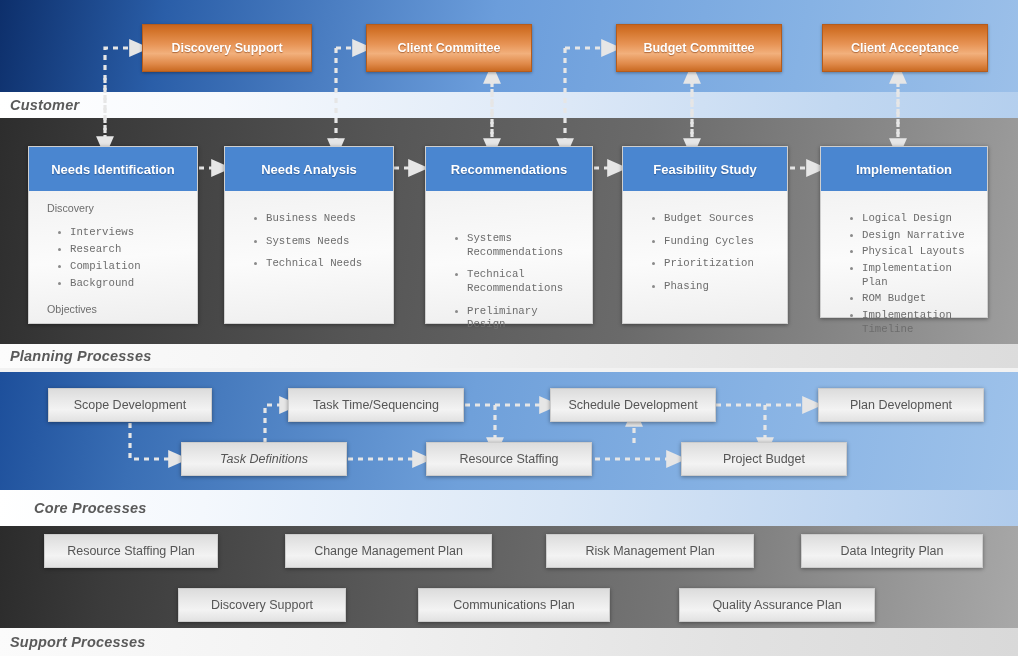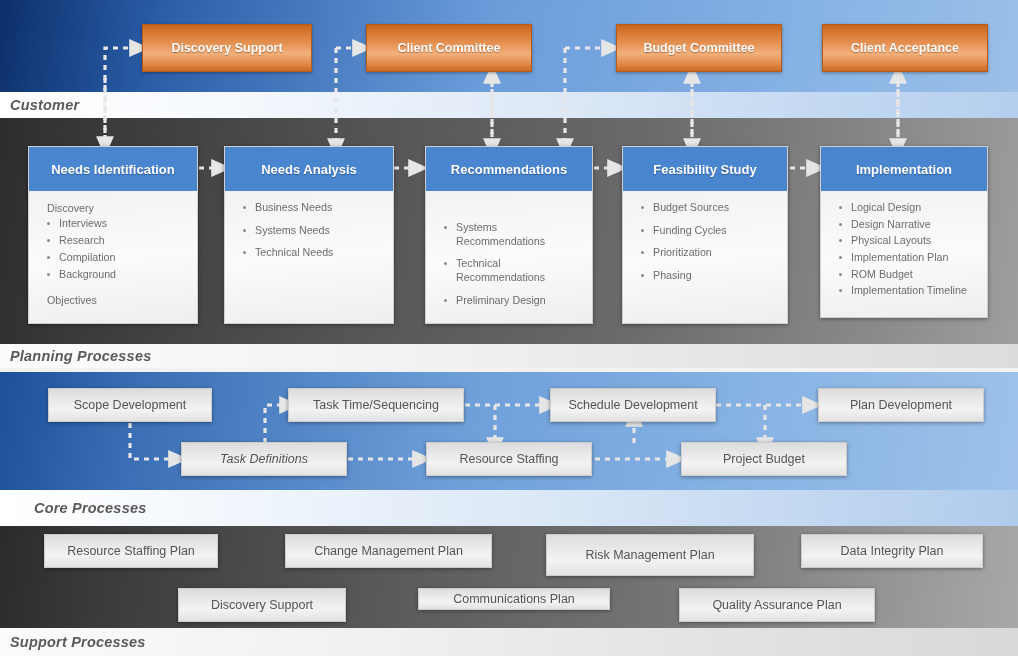--- a/index.html
+++ b/index.html
@@ -121,22 +121,23 @@
     color: #6d6d6d;
     text-align: left;
   }
   .card-body .plain {
     margin: 0 0 2px 10px;
     line-height: 1.35;
   }
   .card-body .plain.spaced { margin-top: 12px; }
   .card-body ul {
     list-style: none;
-    margin: 0;
+    margin: 11px;
     padding: 0;
+    font-family: Liberation Mono, monospace;
   }
   .card-body li {
     position: relative;
     padding-left: 22px;
     margin-bottom: 3px;
     line-height: 1.28;
   }
   .card-body li::before {
     content: "";
     position: absolute;
@@ -313,25 +314,25 @@
   <div class="node node-gray" style="left:288px; top:388px; width:176px; height:34px;">Task Time/Sequencing</div>
   <div class="node node-gray" style="left:550px; top:388px; width:166px; height:34px;">Schedule Development</div>
   <div class="node node-gray" style="left:818px; top:388px; width:166px; height:34px;">Plan Development</div>
 
   <div class="node node-gray" style="left:181px; top:442px; width:166px; height:34px;font-style:italic;">Task Definitions</div>
   <div class="node node-gray" style="left:426px; top:442px; width:166px; height:34px;">Resource Staffing</div>
   <div class="node node-gray" style="left:681px; top:442px; width:166px; height:34px;">Project Budget</div>
 
   <div class="node node-gray" style="left:44px; top:534px; width:174px; height:34px;">Resource Staffing Plan</div>
   <div class="node node-gray" style="left:285px; top:534px; width:207px; height:34px;">Change Management Plan</div>
-  <div class="node node-gray" style="left:546px; top:534px; width:208px; height:42px;">Risk Management Plan</div>
+  <div class="node node-gray" style="left:546px; top:534px; width:208px; height:34px;">Risk Management Plan</div>
   <div class="node node-gray" style="left:801px; top:534px; width:182px; height:34px;">Data Integrity Plan</div>
 
   <div class="node node-gray" style="left:178px; top:588px; width:168px; height:34px;">Discovery Support</div>
-  <div class="node node-gray" style="left:418px; top:588px; width:192px; height:22px;">Communications Plan</div>
+  <div class="node node-gray" style="left:418px; top:588px; width:192px; height:34px;">Communications Plan</div>
   <div class="node node-gray" style="left:679px; top:588px; width:196px; height:34px;">Quality Assurance Plan</div>
 
   <div class="label-strip strip-customer">
     <span class="label-text">Customer</span>
   </div>
   <div class="label-strip strip-planning">
     <span class="label-text">Planning Processes</span>
   </div>
   <div class="label-strip strip-core">
     <span class="label-text">Core Processes</span>

